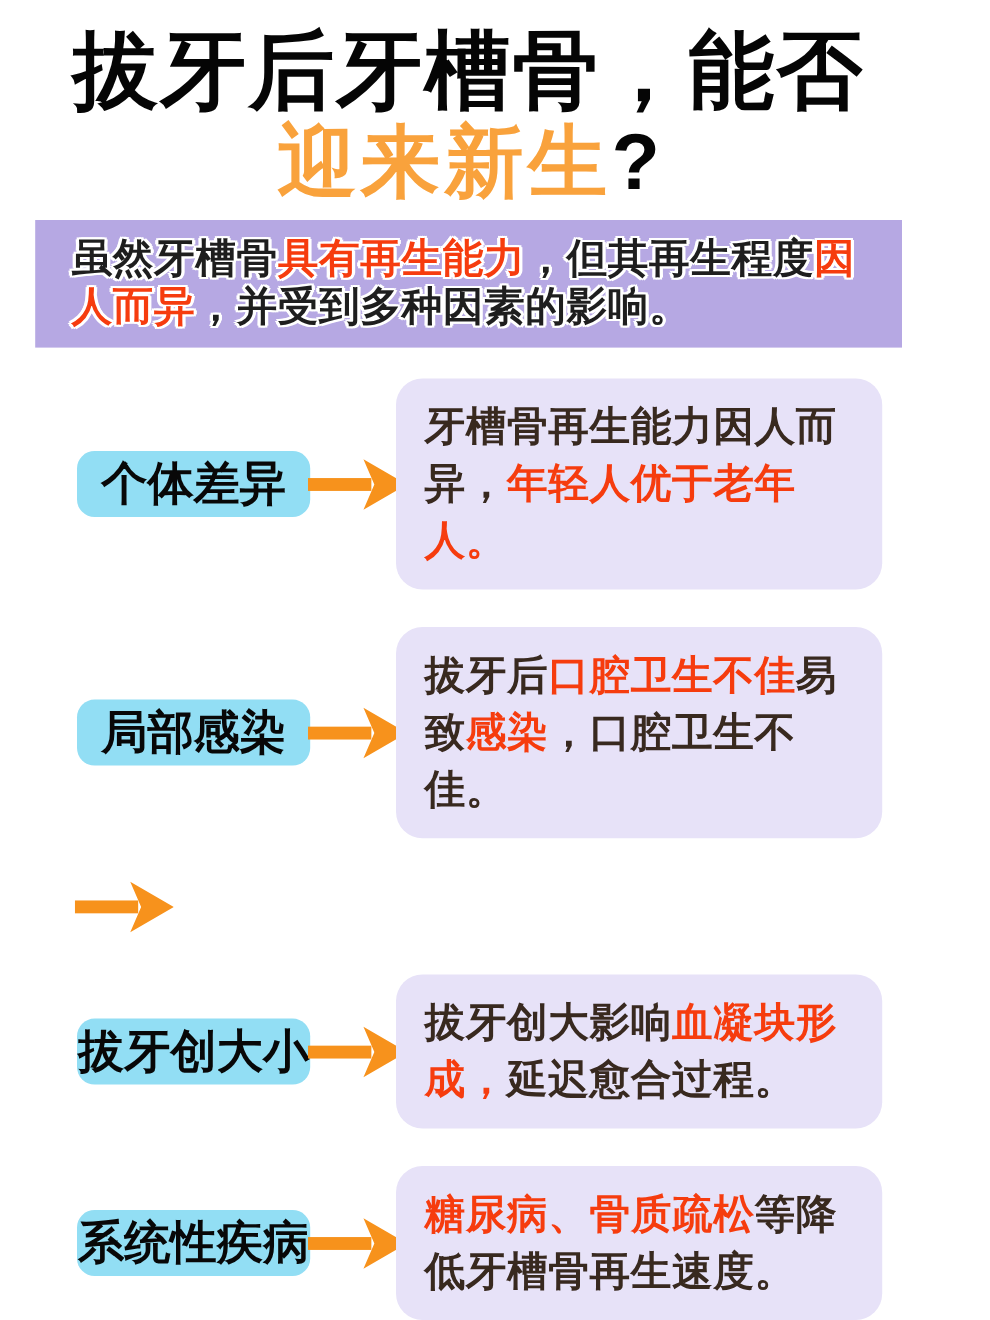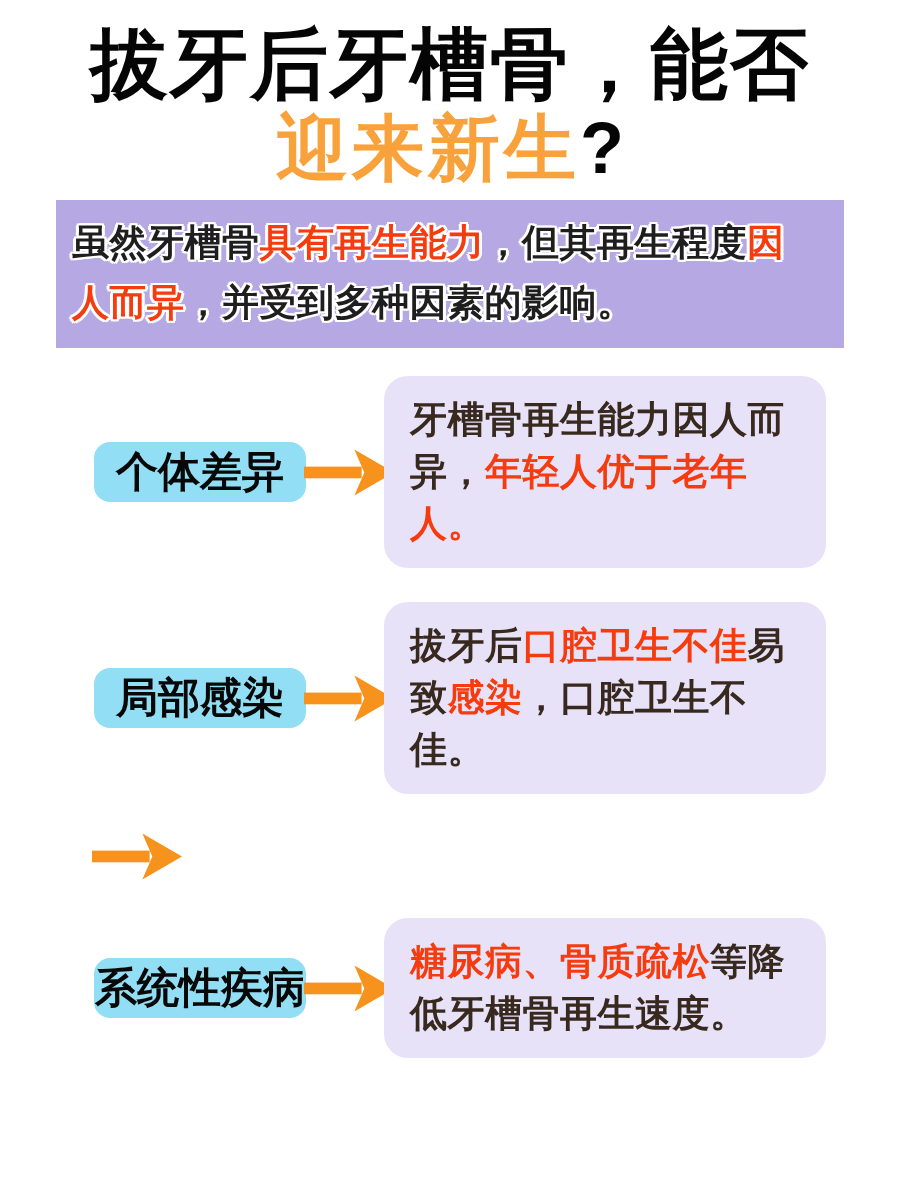--- a/index.html
+++ b/index.html
@@ -15,21 +15,20 @@
   }
   * { margin: 0; padding: 0; box-sizing: border-box; }
   html, body { background: #ffffff; }
   body { font-family: "Liberation Sans", "DejaVu Sans", sans-serif; }
   .page {
     position: relative;
     width: 852px;
     height: 1200px;
     background: #ffffff;
     overflow: hidden;
-    margin-left: 24px;
   }
   
   .title-block {
     padding-top: 24px;
     text-align: center;
     font-weight: bold;
     line-height: 1.04;
   }
   .title-line1 {
     font-size: 78px;
@@ -40,24 +39,24 @@
     font-size: 72px;
     letter-spacing: 4px;
     margin-top: 6px;
   }
   .title-line2 .hl { color: var(--title-orange); }
   .title-line2 .qm { color: var(--title-black); letter-spacing: 0; }
   
   .banner {
     margin: 14px 32px 0 32px;
     background: var(--banner-bg);
-    padding: 13px 26px 15px 16px;
+    padding: 13px 26px 15px 33px;
     font-size: 37px;
     font-weight: bold;
-    line-height: 60px;
+    line-height: 44px;
     letter-spacing: 0.5px;
     text-shadow:
       -2px -2px 0 #fff,  2px -2px 0 #fff,
       -2px  2px 0 #fff,  2px  2px 0 #fff,
        0   -2px 0 #fff,  0    2px 0 #fff,
       -2px  0   0 #fff,  2px  0   0 #fff,
       -3px  0   0 #fff,  3px  0   0 #fff;
   }
   .banner .seg-dark { color: var(--banner-dark); }
   .banner .seg-red  { color: var(--highlight-red); }
@@ -137,20 +136,30 @@
           <div><span class="seg-dark">拔牙后</span><span class="seg-red">口腔卫生不佳</span><span class="seg-dark">易致</span><span class="seg-red">感染</span><span class="seg-dark">，口腔卫生不佳。</span></div>
         </div>
       </div>
       <div class="row">
         <svg class="arrow" viewBox="0 0 100 56" width="90" height="56" xmlns="http://www.w3.org/2000/svg">
           <rect x="0" y="22" width="64" height="13" fill="var(--arrow-orange)"></rect>
           <polygon points="56,3 100,28.5 56,54 67,28.5" fill="var(--arrow-orange)"></polygon>
         </svg>
       </div>
       <div class="row">
+        <div class="factor-label">拔牙创大小</div>
+        <svg class="arrow" viewBox="0 0 100 56" width="90" height="56" xmlns="http://www.w3.org/2000/svg">
+          <rect x="0" y="22" width="64" height="13" fill="var(--arrow-orange)"></rect>
+          <polygon points="56,3 100,28.5 56,54 67,28.5" fill="var(--arrow-orange)"></polygon>
+        </svg>
+        <div class="factor-card">
+          <div><span class="seg-dark">拔牙创大影响</span><span class="seg-red">血凝块形成，</span><span class="seg-dark">延迟愈合过程。</span></div>
+        </div>
+      </div>
+      <div class="row">
         <div class="factor-label">系统性疾病</div>
         <svg class="arrow" viewBox="0 0 100 56" width="90" height="56" xmlns="http://www.w3.org/2000/svg">
           <rect x="0" y="22" width="64" height="13" fill="var(--arrow-orange)"></rect>
           <polygon points="56,3 100,28.5 56,54 67,28.5" fill="var(--arrow-orange)"></polygon>
         </svg>
         <div class="factor-card">
           <div><span class="seg-red">糖尿病、骨质疏松</span><span class="seg-dark">等降低牙槽骨再生速度。</span></div>
         </div>
       </div>
     </div>

